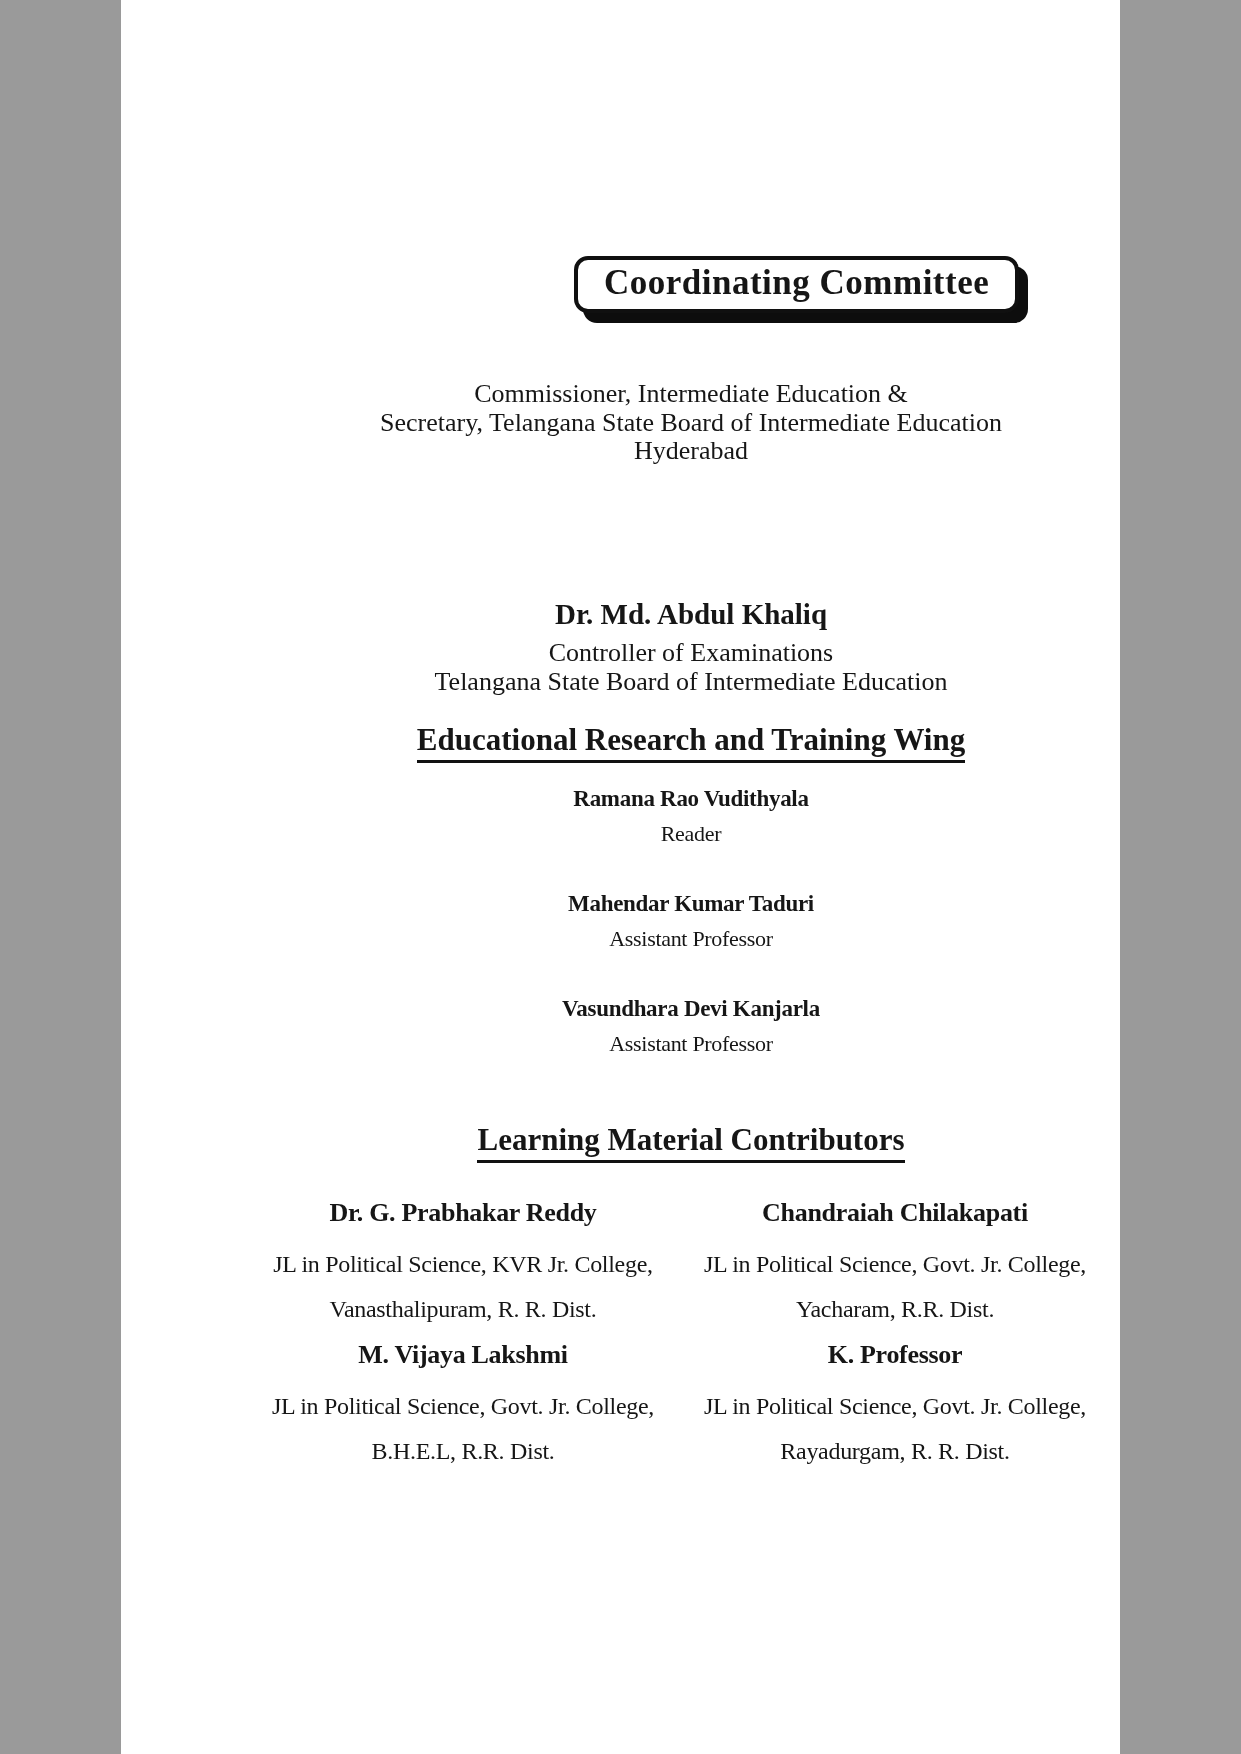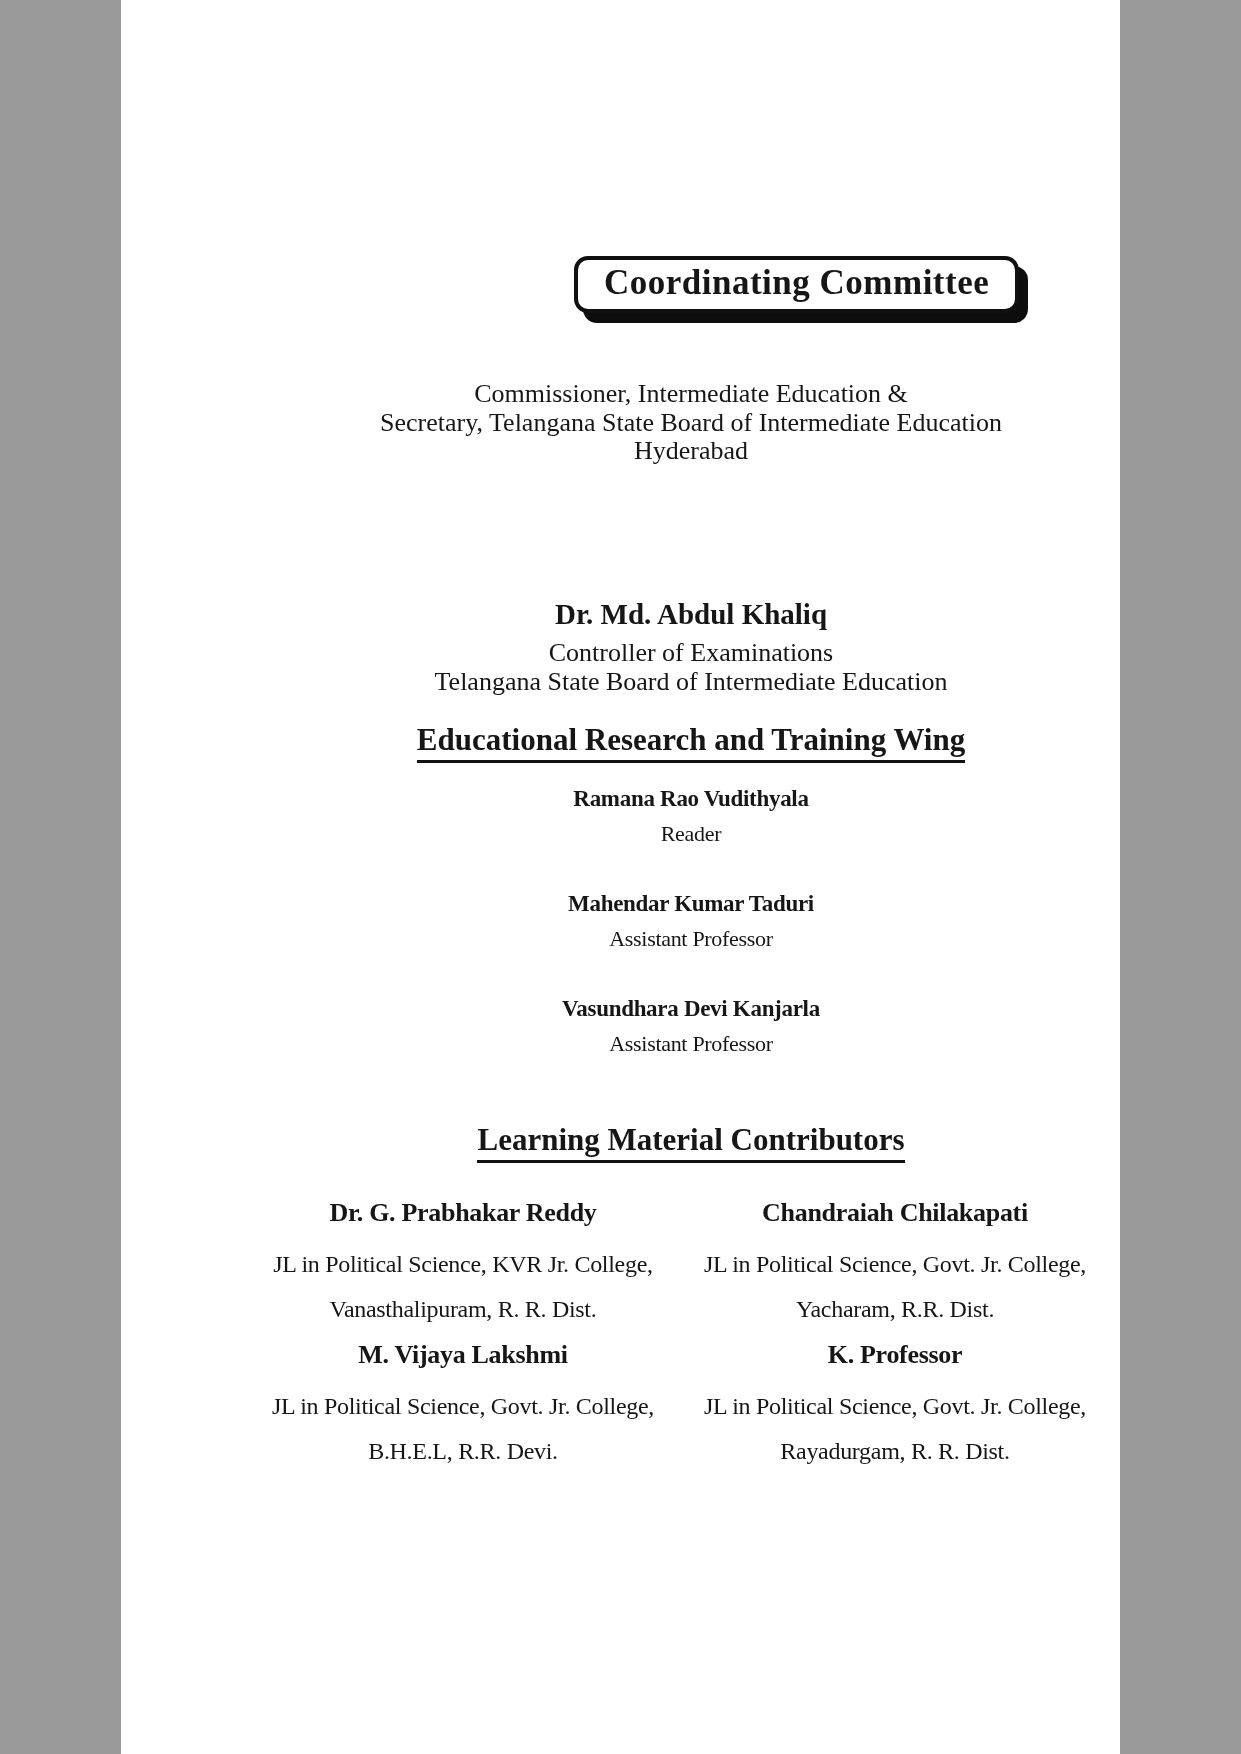--- a/index.html
+++ b/index.html
@@ -169,21 +169,21 @@
 
     <div class="contrib-card">
       <div class="contrib-name">Chandraiah Chilakapati</div>
       <div class="contrib-line">JL in Political Science, Govt. Jr. College,</div>
       <div class="contrib-line">Yacharam, R.R. Dist.</div>
     </div>
 
     <div class="contrib-card">
       <div class="contrib-name">M. Vijaya Lakshmi</div>
       <div class="contrib-line">JL in Political Science, Govt. Jr. College,</div>
-      <div class="contrib-line">B.H.E.L, R.R. Devi.</div>
+      <div class="contrib-line">B.H.E.L, R.R. Dist.</div>
     </div>
 
     <div class="contrib-card">
       <div class="contrib-name">K. Professor</div>
       <div class="contrib-line">JL in Political Science, Govt. Jr. College,</div>
       <div class="contrib-line">Rayadurgam, R. R. Dist.</div>
     </div>
 
   </div>
 

